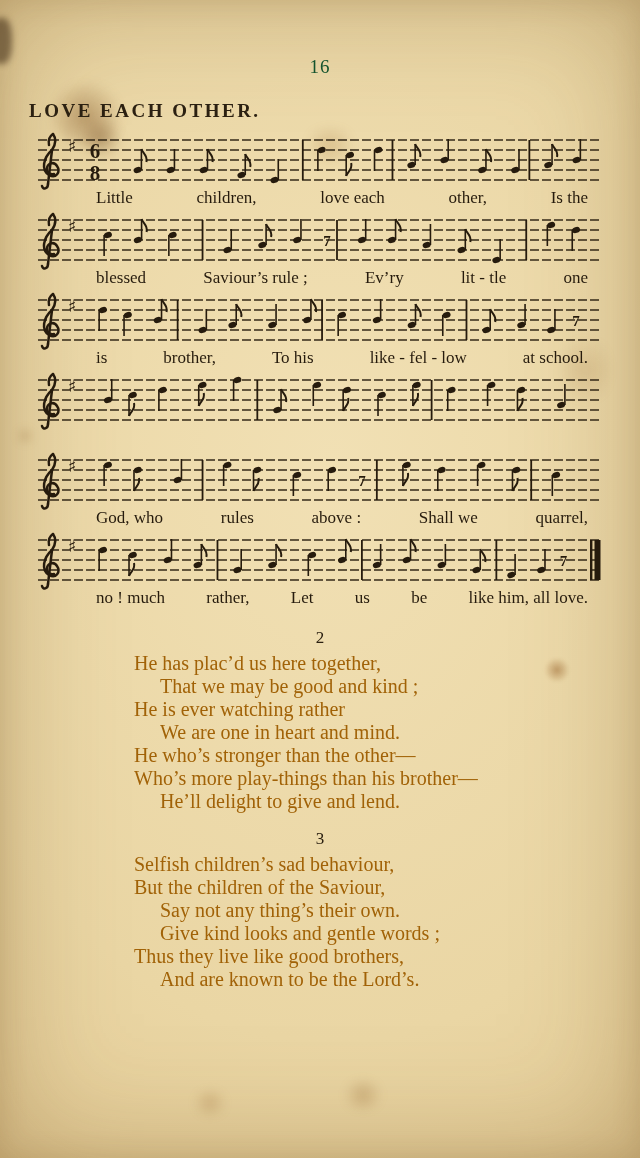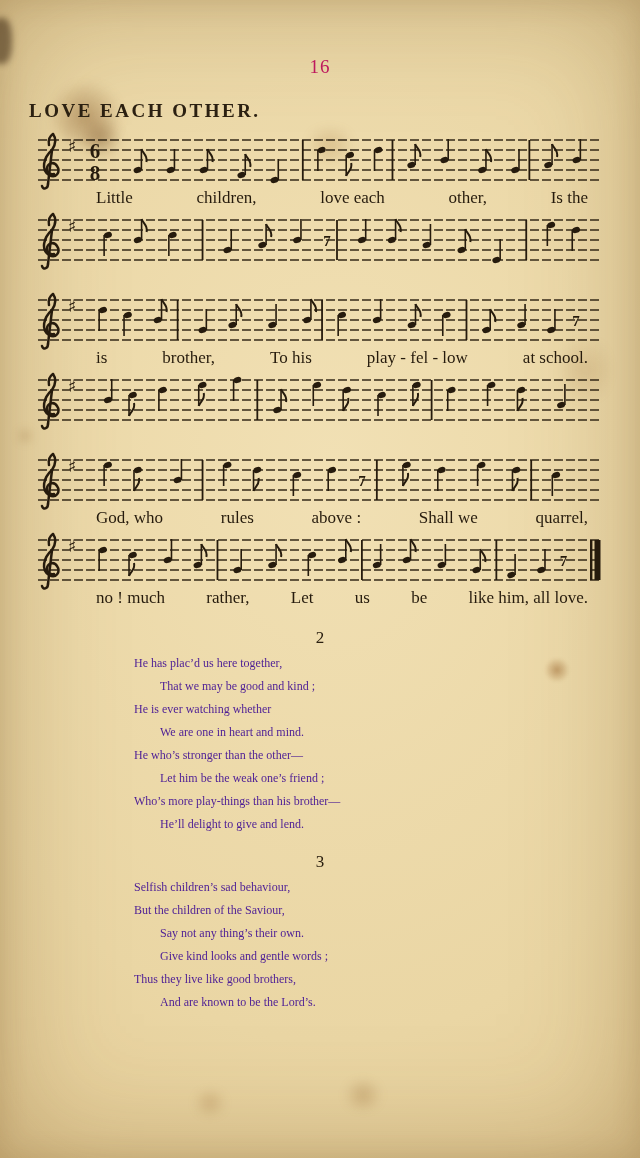--- a/index.html
+++ b/index.html
@@ -19,35 +19,35 @@
   .s2{left:52px;top:82px;width:74px;height:64px;background:radial-gradient(circle at 45% 55%, rgba(128,82,34,.45), rgba(128,82,34,0) 70%);}
   .s2b{left:78px;top:118px;width:46px;height:40px;background:radial-gradient(circle, rgba(110,70,28,.4), rgba(110,70,28,0) 70%);}
   .s3{left:300px;top:128px;width:60px;height:34px;background:radial-gradient(circle, rgba(150,100,40,.22), rgba(150,100,40,0) 70%);}
   .s4{left:544px;top:658px;width:26px;height:24px;background:radial-gradient(circle, rgba(146,90,34,.5), rgba(146,90,34,0) 72%);filter:blur(1.5px);}
   .s5{left:16px;top:428px;width:18px;height:16px;background:radial-gradient(circle, rgba(140,92,40,.3), rgba(140,92,40,0) 70%);}
   .s6{left:190px;top:1090px;width:40px;height:26px;background:radial-gradient(circle, rgba(150,100,44,.25), rgba(150,100,44,0) 70%);}
   .s7{left:560px;top:330px;width:50px;height:80px;background:radial-gradient(circle, rgba(150,104,48,.18), rgba(150,104,48,0) 70%);}
   .s8{left:340px;top:1080px;width:46px;height:30px;background:radial-gradient(circle, rgba(140,92,38,.28), rgba(140,92,38,0) 70%);}
 
   .page-number{position:absolute;top:56px;left:0;width:100%;text-align:center;
-    font-size:19px;letter-spacing:1px;color:#be185d;}
+    font-size:19px;letter-spacing:1px;color:#14532d;}
   .title{position:absolute;top:100px;left:0;width:100%;
     font-size:19px;font-weight:bold;letter-spacing:2.5px;color:#2b2011;margin-left:29px;}
 
   #music-root{position:absolute;top:130px;left:0;width:640px;}
   .system{height:80px;position:relative;}
   .staff-svg{display:block;}
   .lyrics-row{display:flex;justify-content:space-between;align-items:baseline;
     padding:0 52px 0 96px;font-size:17px;color:#261b0d;margin-top:-4px;}
   .lyrics-row span{white-space:pre;}
 
   #verses-root{position:absolute;top:628px;left:0;width:640px;}
   .verse{width:372px;margin:0 auto 16px auto;}
   .verse-number{text-align:center;font-size:17px;margin-bottom:4px;color:#2b2011;}
-  .verse-line{font-size:12px;line-height:23px;color:#4c1d95;white-space:pre;}
+  .verse-line{font-size:20px;line-height:23px;color:#a16207;white-space:pre;}
   .verse-line.indent{padding-left:26px;}
 </style>
 </head>
 <body>
 
 <div class="vignette"></div>
 <div class="stain s1"></div>
 <div class="stain s2"></div>
 <div class="stain s2b"></div>
 <div class="stain s3"></div>
@@ -220,20 +220,27 @@
         <g>
           <ellipse cx="551.1400000000001" cy="15" rx="4.1" ry="3" fill="#261b0d" transform="rotate(-18 551.1400000000001 15)"></ellipse>
           <line x1="547.3400000000001" y1="15" x2="547.3400000000001" y2="36" stroke="#261b0d" stroke-width="1.6"></line>
         </g>
         <g>
           <ellipse cx="576.04" cy="20" rx="4.1" ry="3" fill="#261b0d" transform="rotate(-18 576.04 20)"></ellipse>
           <line x1="572.24" y1="20" x2="572.24" y2="41" stroke="#261b0d" stroke-width="1.6"></line>
         </g>
         <text x="327.03999999999996" y="36" font-size="15" font-weight="bold" fill="#261b0d" text-anchor="middle">7</text>
       </svg>
+      <div class="lyrics-row">
+        <span>blessed</span>
+        <span>Saviour’s rule ;</span>
+        <span>Ev’ry</span>
+        <span>lit - tle</span>
+        <span>one</span>
+      </div>
     </div>
     <div class="system">
       <svg class="staff-svg" width="640" height="62" viewBox="0 0 640 62">
         <line x1="38" y1="10" x2="600" y2="10" stroke="#261b0d" stroke-width="1.6" stroke-dasharray="9 3" opacity="0.92"></line>
         <line x1="38" y1="20" x2="600" y2="20" stroke="#261b0d" stroke-width="1.6" stroke-dasharray="9 3" opacity="0.92"></line>
         <line x1="38" y1="30" x2="600" y2="30" stroke="#261b0d" stroke-width="1.6" stroke-dasharray="9 3" opacity="0.92"></line>
         <line x1="38" y1="40" x2="600" y2="40" stroke="#261b0d" stroke-width="1.6" stroke-dasharray="9 3" opacity="0.92"></line>
         <line x1="38" y1="50" x2="600" y2="50" stroke="#261b0d" stroke-width="1.6" stroke-dasharray="9 3" opacity="0.92"></line>
         <g transform="translate(40,2)" fill="none" stroke="#261b0d" stroke-width="2.5" stroke-linecap="round">
           <path d="M13 2 C16 6 16 12 12 18 L8 52"></path>
@@ -305,21 +312,21 @@
         <g>
           <ellipse cx="551.1400000000001" cy="40" rx="4.1" ry="3" fill="#261b0d" transform="rotate(-18 551.1400000000001 40)"></ellipse>
           <line x1="554.94" y1="40" x2="554.94" y2="19" stroke="#261b0d" stroke-width="1.6"></line>
         </g>
         <text x="576.04" y="36" font-size="15" font-weight="bold" fill="#261b0d" text-anchor="middle">7</text>
       </svg>
       <div class="lyrics-row">
         <span>is</span>
         <span>brother,</span>
         <span>To his</span>
-        <span>play - fel - low</span>
+        <span>like - fel - low</span>
         <span>at school.</span>
       </div>
     </div>
     <div class="system">
       <svg class="staff-svg" width="640" height="62" viewBox="0 0 640 62">
         <line x1="38" y1="10" x2="600" y2="10" stroke="#261b0d" stroke-width="1.6" stroke-dasharray="9 3" opacity="0.92"></line>
         <line x1="38" y1="20" x2="600" y2="20" stroke="#261b0d" stroke-width="1.6" stroke-dasharray="9 3" opacity="0.92"></line>
         <line x1="38" y1="30" x2="600" y2="30" stroke="#261b0d" stroke-width="1.6" stroke-dasharray="9 3" opacity="0.92"></line>
         <line x1="38" y1="40" x2="600" y2="40" stroke="#261b0d" stroke-width="1.6" stroke-dasharray="9 3" opacity="0.92"></line>
         <line x1="38" y1="50" x2="600" y2="50" stroke="#261b0d" stroke-width="1.6" stroke-dasharray="9 3" opacity="0.92"></line>
@@ -566,24 +573,23 @@
         <span>be</span>
         <span>like him, all love.</span>
       </div>
     </div>
   </div>
 <div id="verses-root">
     <div class="verse">
       <div class="verse-number">2</div>
       <div class="verse-line">He has plac’d us here together,</div>
       <div class="verse-line indent">That we may be good and kind ;</div>
-      <div class="verse-line">He is ever watching whether</div>
+      <div class="verse-line">He is ever watching rather</div>
       <div class="verse-line indent">We are one in heart and mind.</div>
       <div class="verse-line">He who’s stronger than the other—</div>
-      <div class="verse-line indent">Let him be the weak one’s friend ;</div>
       <div class="verse-line">Who’s more play-things than his brother—</div>
       <div class="verse-line indent">He’ll delight to give and lend.</div>
     </div>
     <div class="verse">
       <div class="verse-number">3</div>
       <div class="verse-line">Selfish children’s sad behaviour,</div>
       <div class="verse-line">But the children of the Saviour,</div>
       <div class="verse-line indent">Say not any thing’s their own.</div>
       <div class="verse-line indent">Give kind looks and gentle words ;</div>
       <div class="verse-line">Thus they live like good brothers,</div>

